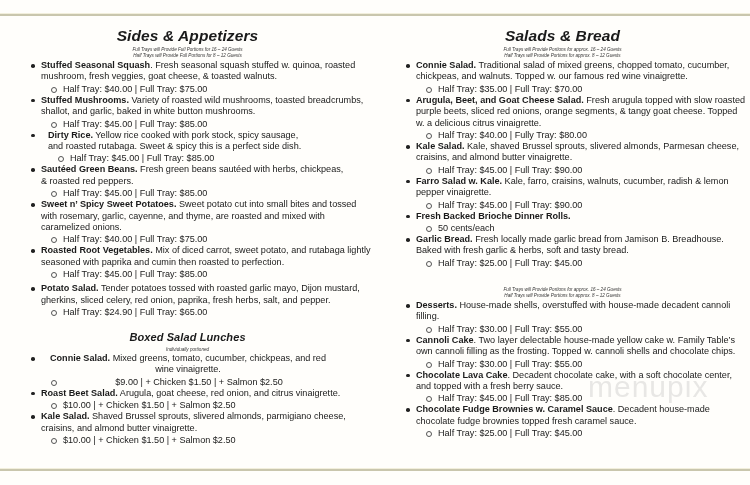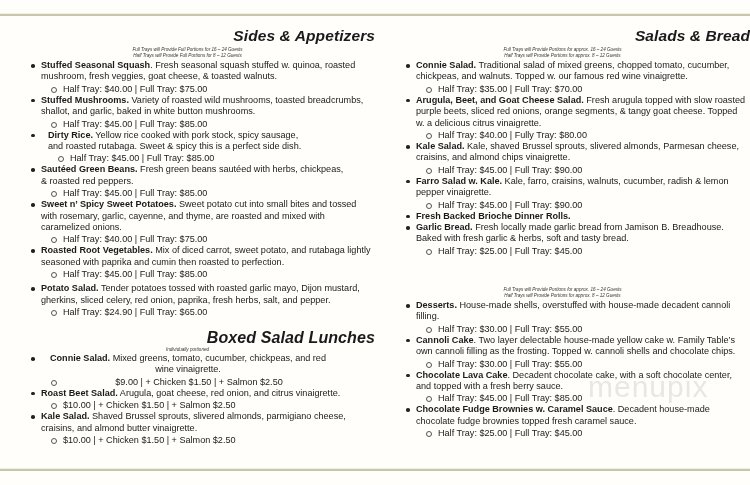--- a/index.html
+++ b/index.html
@@ -14,21 +14,21 @@
     position:absolute; left:0; width:750px; height:2px;
     background:#c9c6ad;
     border-top:1px solid #f2efdc;
   }
   .rule.top { top:13px; }
   .rule.bottom { top:468px; }
   .col { position:absolute; top:0; }
   .col.left { left:0; width:375px; }
   .col.right { left:375px; width:375px; }
   .section-title {
-    text-align:right; font-weight:bold; font-style:italic;
+    text-align:center; font-weight:bold; font-style:italic;
     font-size:15.5px; line-height:17px; margin:0;
     letter-spacing:0.1px;
   }
   .note {
     text-align:center; font-style:italic; font-size:4.6px; line-height:6px;
     color:#333;
   }
   ul.items { list-style:none; margin:0; padding:0; }
   li.item { position:relative; padding-left:41px; padding-right:4px; font-size:9.1px; line-height:11.4px; }
   li.item .bullet {
@@ -69,21 +69,21 @@
       <li class="item" style="padding-right:15px;"><span class="bullet"></span><span class="item-name">Sweet n’ Spicy Sweet Potatoes.</span><span> Sweet potato cut into small bites and tossed with rosemary, garlic, cayenne, and thyme, are roasted and mixed with caramelized onions.</span>
         <div class="price"><span class="circ"></span><span>Half Tray: $40.00 | Full Tray: $75.00</span></div></li>
       <li class="item"><span class="bullet"></span><span class="item-name">Roasted Root Vegetables.</span><span> Mix of diced carrot, sweet potato, and rutabaga lightly seasoned with paprika and cumin then roasted to perfection.</span>
         <div class="price"><span class="circ"></span><span>Half Tray: $45.00 | Full Tray: $85.00</span></div></li>
       <li class="item" style="margin-top:3px;"><span class="bullet"></span><span class="item-name">Potato Salad.</span><span> Tender potatoes tossed with roasted garlic mayo, Dijon mustard, gherkins, sliced celery, red onion, paprika, fresh herbs, salt, and pepper.</span>
         <div class="price"><span class="circ"></span><span>Half Tray: $24.90 | Full Tray: $65.00</span></div></li>
     </ul>
   </div>
 
   <div style="position:absolute; top:329px; left:0; width:375px;">
-    <h2 class="section-title" style="font-size:16px;">Boxed Salad Lunches</h2>
+    <h2 class="section-title" style="font-size:11px;">Boxed Salad Lunches</h2>
     <div class="note" style="margin-top:1px;">Individually portioned</div>
     <ul class="items">
       <li class="item" style="padding-right:40px;text-align:center;"><span class="bullet"></span><span class="item-name">Connie Salad.</span><span> Mixed greens, tomato, cucumber, chickpeas, and red wine vinaigrette.</span>
         <div class="price"><span class="circ"></span><span>$9.00 | + Chicken $1.50 | + Salmon $2.50</span></div></li>
       <li class="item"><span class="bullet"></span><span class="item-name">Roast Beet Salad.</span><span> Arugula, goat cheese, red onion, and citrus vinaigrette.</span>
         <div class="price"><span class="circ"></span><span>$10.00 | + Chicken $1.50 | + Salmon $2.50</span></div></li>
       <li class="item"><span class="bullet"></span><span class="item-name">Kale Salad.</span><span> Shaved Brussel sprouts, slivered almonds, parmigiano cheese, craisins, and almond butter vinaigrette.</span>
         <div class="price"><span class="circ"></span><span>$10.00 | + Chicken $1.50 | + Salmon $2.50</span></div></li>
     </ul>
   </div>
@@ -92,26 +92,26 @@
 <div class="col right">
   <div style="position:absolute; top:27px; left:0; width:375px;">
     <h2 class="section-title">Salads &amp; Bread</h2>
     <div class="note" style="margin-top:3px;">Full Trays will Provide Portions for approx. 16 – 24 Guests</div>
     <div class="note">Half Trays will Provide Portions for approx. 8 – 12 Guests</div>
     <ul class="items" style="margin-top:1px;">
       <li class="item"><span class="bullet"></span><span class="item-name">Connie Salad.</span><span> Traditional salad of mixed greens, chopped tomato, cucumber, chickpeas, and walnuts. Topped w. our famous red wine vinaigrette.</span>
         <div class="price"><span class="circ"></span><span>Half Tray: $35.00 | Full Tray: $70.00</span></div></li>
       <li class="item"><span class="bullet"></span><span class="item-name">Arugula, Beet, and Goat Cheese Salad.</span><span> Fresh arugula topped with slow roasted purple beets, sliced red onions, orange segments, &amp; tangy goat cheese. Topped w. a delicious citrus vinaigrette.</span>
         <div class="price"><span class="circ"></span><span>Half Tray: $40.00 | Fully Tray: $80.00</span></div></li>
-      <li class="item"><span class="bullet"></span><span class="item-name">Kale Salad.</span><span> Kale, shaved Brussel sprouts, slivered almonds, Parmesan cheese, craisins, and almond chips vinaigrette.</span>
+      <li class="item"><span class="bullet"></span><span class="item-name">Kale Salad.</span><span> Kale, shaved Brussel sprouts, slivered almonds, Parmesan cheese, craisins, and almond butter vinaigrette.</span>
         <div class="price"><span class="circ"></span><span>Half Tray: $45.00 | Full Tray: $90.00</span></div></li>
       <li class="item"><span class="bullet"></span><span class="item-name">Farro Salad w. Kale.</span><span> Kale, farro, craisins, walnuts, cucumber, radish &amp; lemon pepper vinaigrette.</span>
         <div class="price"><span class="circ"></span><span>Half Tray: $45.00 | Full Tray: $90.00</span></div></li>
       <li class="item"><span class="bullet"></span><span class="item-name">Fresh Backed Brioche Dinner Rolls.</span><span></span>
-        </li>
+        <div class="price"><span class="circ"></span><span>50 cents/each</span></div></li>
       <li class="item"><span class="bullet"></span><span class="item-name">Garlic Bread.</span><span> Fresh locally made garlic bread from Jamison B. Breadhouse. Baked with fresh garlic &amp; herbs, soft and tasty bread.</span>
         <div class="price"><span class="circ"></span><span>Half Tray: $25.00 | Full Tray: $45.00</span></div></li>
     </ul>
   </div>
 
   <div style="position:absolute; top:284px; left:0; width:375px;">
     <div class="note" style="margin-top:3px;">Full Trays will Provide Portions for approx. 16 – 24 Guests</div>
     <div class="note">Half Trays will Provide Portions for approx. 8 – 12 Guests</div>
     <ul class="items" style="margin-top:1px;">
       <li class="item"><span class="bullet"></span><span class="item-name">Desserts.</span><span> House-made shells, overstuffed with house-made decadent cannoli filling.</span>

